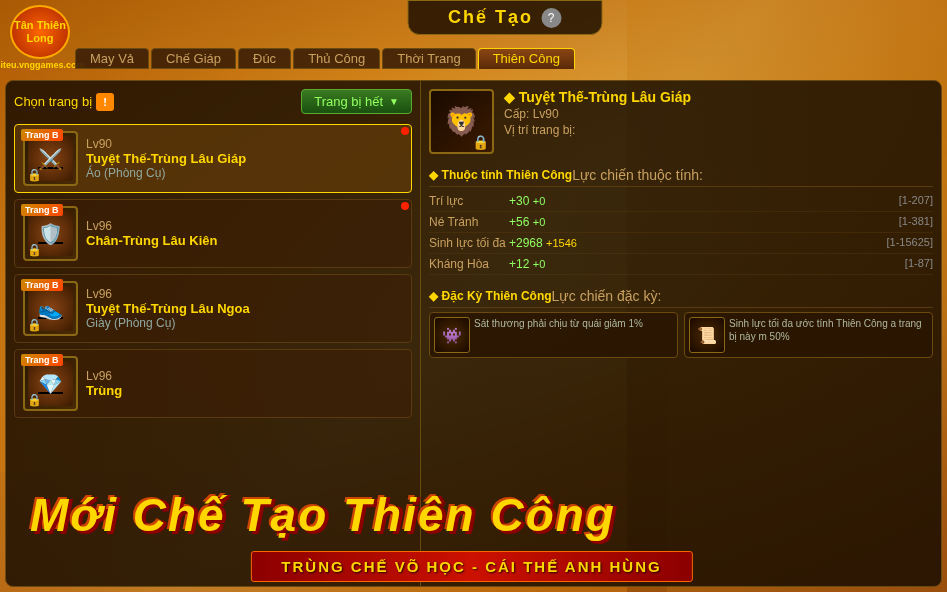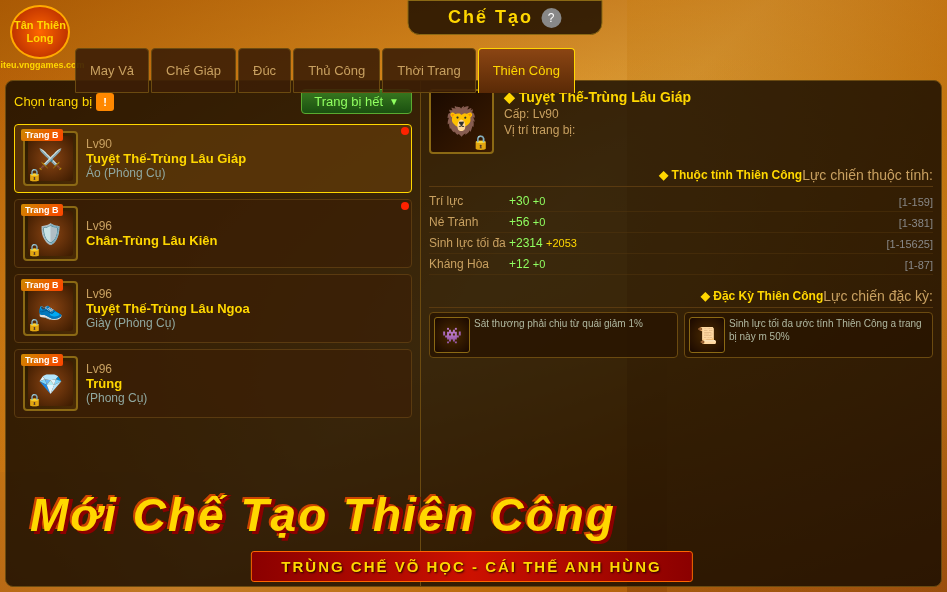--- a/index.html
+++ b/index.html
@@ -126,21 +126,21 @@
     .tabs-row {
       position: absolute;
       top: 48px;
       left: 75px;
       right: 10px;
       display: flex;
       gap: 2px;
       z-index: 20;
     }
     .tab {
-      padding: 14px 14px;
+      padding: 2px 14px;
       background: rgba(60,30,5,0.9);
       border: 1px solid #6B4A10;
       border-radius: 4px 4px 0 0;
       color: #C8A060;
       font-size: 13px;
       cursor: pointer;
       white-space: nowrap;
     }
     .tab.active {
       background: linear-gradient(to bottom, #8B4513, #5a2a06);
@@ -236,20 +236,21 @@
       width: 55px;
       height: 55px;
       background: linear-gradient(135deg, #2a1a00, #4a2a05);
       border: 2px solid #8B6914;
       border-radius: 4px;
       position: relative;
       display: flex;
       align-items: center;
       justify-content: center;
       flex-shrink: 0;
+      text-decoration: underline;
     }
     .item-icon-inner {
       width: 45px;
       height: 45px;
       background: radial-gradient(circle, #8B4513 0%, #3a1a00 100%);
       border-radius: 3px;
       display: flex;
       align-items: center;
       justify-content: center;
       font-size: 20px;
@@ -350,21 +351,21 @@
       margin: 2px 0;
     }
     .detail-pos {
       color: #C8A060;
       font-size: 12px;
     }
 
     
     .section-header {
       display: flex;
-      justify-content: flex-end;
+      justify-content: flex-start;
       align-items: center;
       padding: 3px 0;
       border-bottom: 1px solid #5a3a10;
       margin-bottom: 4px;
     }
     .section-title {
       color: #FFD700;
       font-size: 12px;
       font-weight: bold;
     }
@@ -375,21 +376,21 @@
       color: #C8A060;
       font-size: 14px;
     }
 
     
     .stats-table {
       width: 100%;
     }
     .stat-row {
       display: flex;
-      align-items: flex-end;
+      align-items: flex-start;
       padding: 3px 0;
       border-bottom: 1px solid rgba(90,58,16,0.4);
     }
     .stat-name {
       color: #C8A060;
       font-size: 12px;
       width: 80px;
     }
     .stat-val {
       color: #90FF60;
@@ -589,21 +590,20 @@
 
       <div class="item-row">
         <div class="item-icon">
           <div class="item-badge">Trang B</div>
           <div class="item-icon-inner">💎</div>
           <span class="item-lock">🔒</span>
         </div>
         <div class="item-info">
           <div class="item-level">Lv96</div>
           <div class="item-name">Trùng</div>
-          <div class="item-type">(Phong Cụ)</div>
         </div>
       </div>
     </div>
 
     <div class="right-panel">
 
       <div class="detail-header">
         <div class="detail-icon">
           <span>🦁</span>
           <span class="detail-icon-lock">🔒</span>
@@ -620,35 +620,35 @@
           <span class="section-title">Thuộc tính Thiên Công</span>
           <span class="section-subtitle">Lực chiến thuộc tính:</span>
         </div>
         <div class="stats-table">
 
           <div class="stat-row">
             <span class="stat-name">Trí lực</span>
             <span class="stat-val">
               <span>+30</span>&nbsp;<span class="stat-bonus" style="color:#90FF60">+0</span>
             </span>
-            <span class="stat-range">[1-159]</span>
+            <span class="stat-range">[1-207]</span>
           </div>
 
           <div class="stat-row">
             <span class="stat-name">Né Tránh</span>
             <span class="stat-val">
               <span>+56</span>&nbsp;<span class="stat-bonus" style="color:#90FF60">+0</span>
             </span>
             <span class="stat-range">[1-381]</span>
           </div>
 
           <div class="stat-row">
             <span class="stat-name">Sinh lực tối đa</span>
             <span class="stat-val">
-              <span>+2314</span>&nbsp;<span class="stat-bonus" style="color:#FFD700">+2053</span>
+              <span>+2968</span>&nbsp;<span class="stat-bonus" style="color:#FFD700">+1546</span>
             </span>
             <span class="stat-range">[1-15625]</span>
           </div>
 
           <div class="stat-row">
             <span class="stat-name">Kháng Hòa</span>
             <span class="stat-val">
               <span>+12</span>&nbsp;<span class="stat-bonus" style="color:#90FF60">+0</span>
             </span>
             <span class="stat-range">[1-87]</span>

